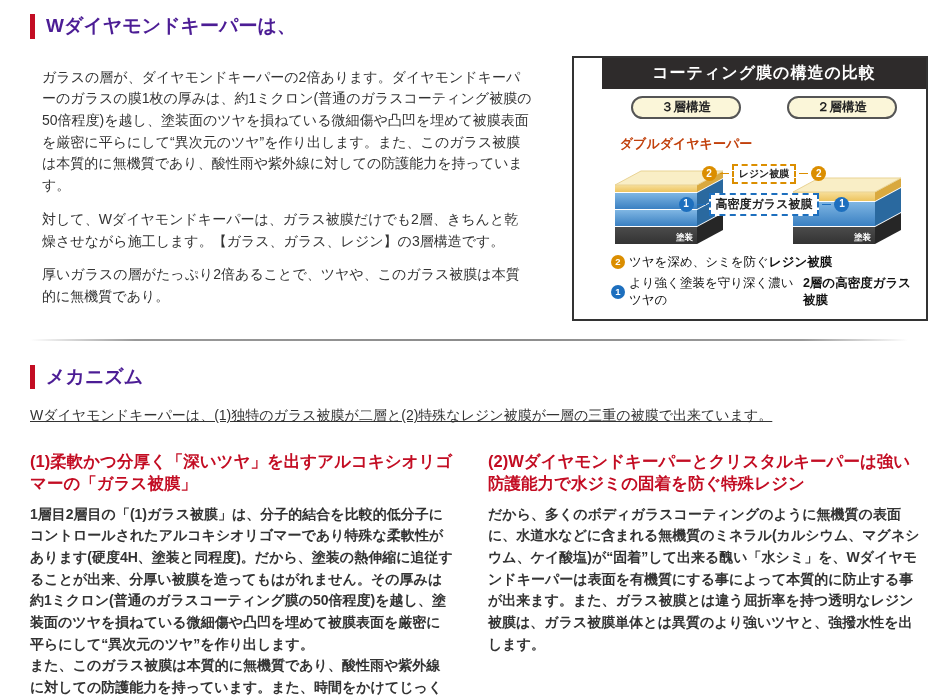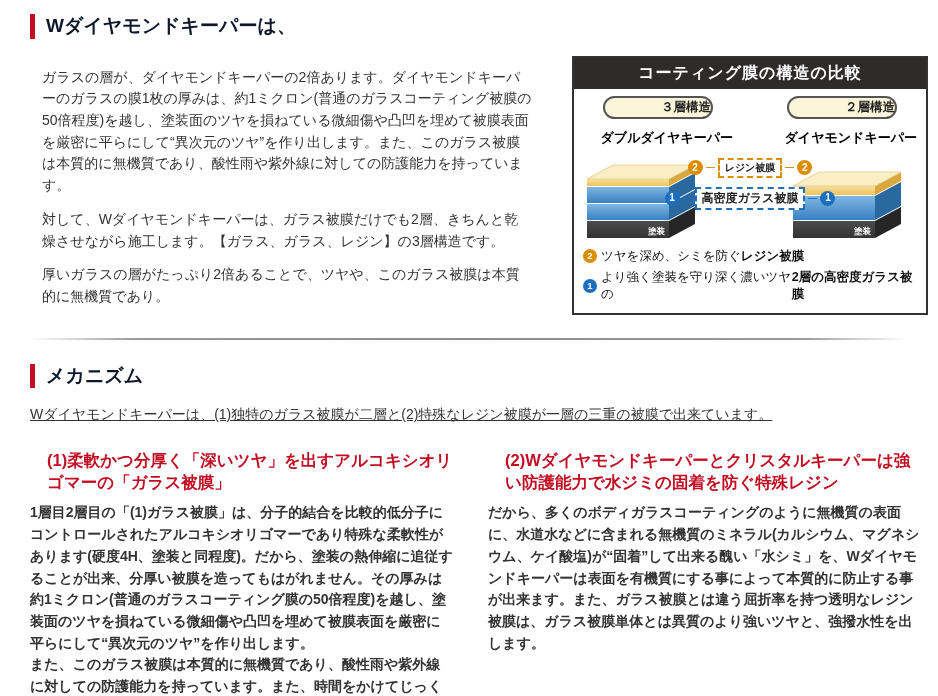--- a/index.html
+++ b/index.html
@@ -3,48 +3,48 @@
 <meta charset="utf-8">
 <style>
   html,body{margin:0;padding:0;}
   body{
     width:938px;height:696px;overflow:hidden;background:#fff;color:#333;
     font-family:"Liberation Sans","DejaVu Sans",sans-serif;
   }
   .page{padding:8px 10px 0 30px;box-sizing:border-box;}
 
   h1,h2{
-    font-size:19px;font-weight:bold;color:#0f172a;
+    font-size:19px;font-weight:bold;color:#4c1d95;
     border-left:5px solid #c30d23;padding-left:11px;line-height:1.3;
     margin:6px 0 16px 0;
   }
   .body-text{font-size:14px;line-height:1.55;color:#333;}
 
   
   .sec1-row{display:flex;align-items:flex-start;}
   .sec1-text{width:514px;}
   .sec1-text div{margin:12px;}
 
   
   .diagram{
     margin-left:auto;width:356px;box-sizing:border-box;border:2px solid #333;
-    background:#fff;margin-top:1px;
+    background:#fff;margin-top:1px;padding-left:28px;
   }
   .diagram-header{
     background:#2e2b2b;color:#fff;text-align:center;font-weight:bold;
     font-size:16px;padding:5px 0;letter-spacing:1px;
   }
   .diagram-body{padding:7px 9px 6px;}
   .diagram-cols{display:flex;justify-content:space-between;}
-  .dcol{width:150px;text-align:right;}
+  .dcol{width:150px;text-align:center;}
   .pill{
     display:block;width:106px;margin:0 auto;border:2px solid #555;background:#fbf6d9;
     border-radius:12px;font-weight:bold;font-size:12.5px;padding:1px 0;color:#222;
   }
-  .prod-name{font-weight:bold;font-size:13px;margin-top:10px;color:#000000;}
+  .prod-name{font-weight:bold;font-size:13px;margin-top:16px;color:#c2410c;}
 
   .boxes-row{display:flex;justify-content:space-between;margin-top:5px;position:relative;height:90px;}
   .boxsvg{width:128px;height:88px;}
   .center-labels{
     position:absolute;left:50%;top:6px;transform:translateX(-50%);
     display:flex;flex-direction:column;gap:9px;align-items:center;z-index:2;width:170px;
   }
   .lbl-row{display:flex;align-items:center;gap:3px;}
   .badge{
     width:15px;height:15px;min-width:15px;border-radius:50%;color:#fff;font-size:10px;
@@ -68,21 +68,21 @@
     height:2px;margin:18px 20px 24px 0;
     background:linear-gradient(to right,rgba(160,160,160,0),#9a9a9a 12%,#8c8c8c 50%,#9a9a9a 88%,rgba(160,160,160,0));
   }
 
   
   .intro{font-size:14px;margin:0 0 24px 0;text-decoration:underline;}
   .cols{display:flex;gap:34px;}
   .col{width:424px;}
   .col-right{width:438px;}
   h3{
-    color:#c30d23;font-size:16.5px;line-height:1.32;margin:0 0 9px 17px;font-weight:bold;
+    color:#c30d23;font-size:16.5px;line-height:1.32;margin:0 0 9px 0;font-weight:bold;
   }
   .col .body-text div{margin:0;font-weight:bold;}
 </style>
 </head>
 <body>
 
 <div class="page">
 
   <h1>Wダイヤモンドキーパーは、</h1>
 
@@ -97,21 +97,20 @@
       <div class="diagram-header">コーティング膜の構造の比較</div>
       <div class="diagram-body">
 
         <div class="diagram-cols">
           <div class="dcol">
             <span class="pill">３層構造</span>
             <div class="prod-name">ダブルダイヤキーパー</div>
           </div>
           <div class="dcol">
             <span class="pill">２層構造</span>
-            <div class="prod-name">ダイヤモンドキーパー</div>
           </div>
         </div>
 
         <div class="boxes-row">
 
           <svg class="boxsvg" viewBox="0 0 128 88">
             <defs>
               <linearGradient id="gB1" x1="0" y1="0" x2="0" y2="1">
                 <stop offset="0" stop-color="#7fb6e3"></stop>
                   <stop offset="1" stop-color="#3a80c2"></stop>

